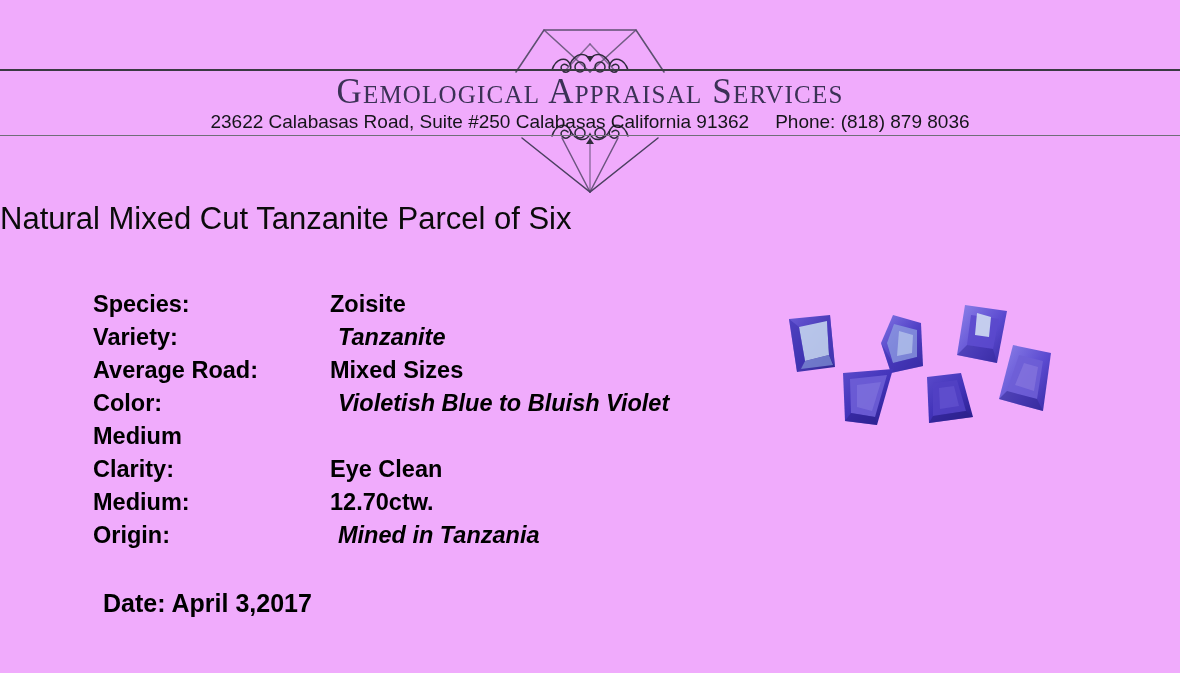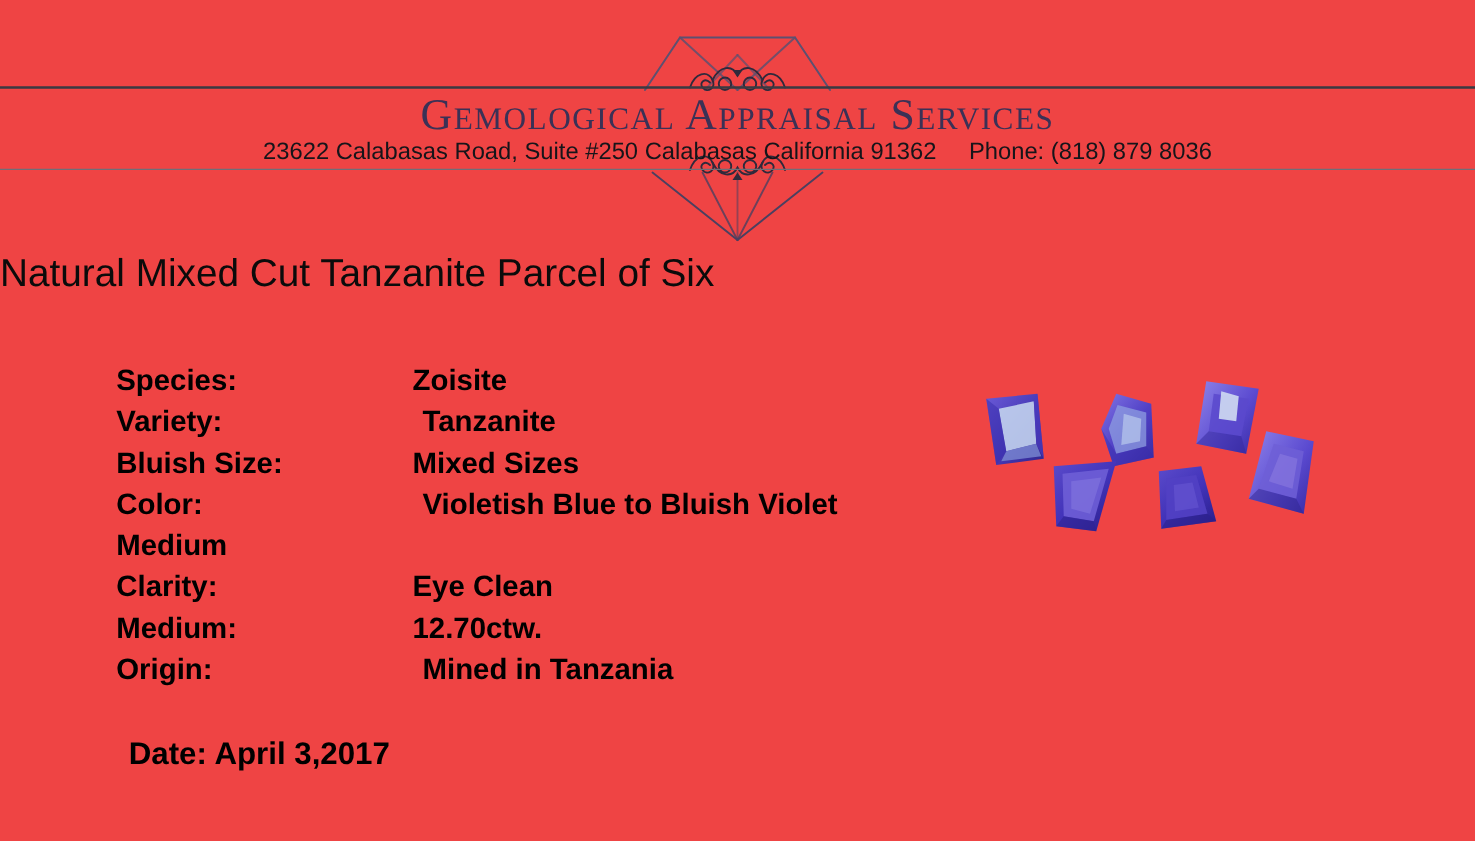--- a/index.html
+++ b/index.html
@@ -8,21 +8,21 @@
     background: #ffffff;
   }
   body {
     font-family: "Liberation Sans", sans-serif;
     color: #000000;
   }
   #page {
     position: relative;
     width: 1180px;
     height: 673px;
-    background: #ef4444;
+    background: #f0abfc;
     overflow: hidden;
   }
 
   
   #letterhead {
     position: absolute;
     left: 0;
     top: 0;
     width: 1180px;
     height: 200px;
@@ -121,20 +121,21 @@
     white-space: nowrap;
   }
   .spec-value {
     font-size: 23.5px;
     font-weight: bold;
     color: #000000;
     white-space: nowrap;
   }
   .spec-value.indent {
     padding-left: 8px;
+    font-style: italic;
   }
 
   
   #date-line {
     position: absolute;
     left: 103px;
     top: 589px;
     font-size: 25px;
     font-weight: bold;
     color: #000000;
@@ -221,21 +222,21 @@
       <span class="spec-label">Species:</span>
       <span class="spec-value">Zoisite</span>
     </div>
 
     <div class="spec-row">
       <span class="spec-label">Variety:</span>
       <span class="spec-value indent">Tanzanite</span>
     </div>
 
     <div class="spec-row">
-      <span class="spec-label">Bluish Size:</span>
+      <span class="spec-label">Average Road:</span>
       <span class="spec-value">Mixed Sizes</span>
     </div>
 
     <div class="spec-row">
       <span class="spec-label">Color:</span>
       <span class="spec-value indent">Violetish Blue to Bluish Violet</span>
     </div>
 
     <div class="spec-row">
       <span class="spec-value">Medium</span>

